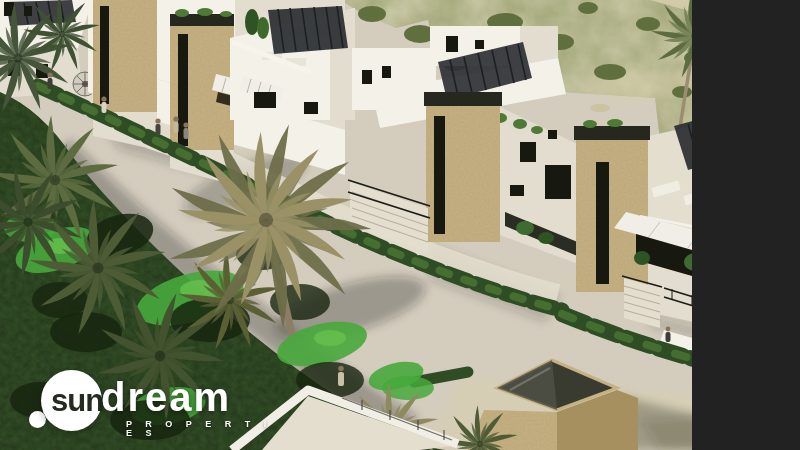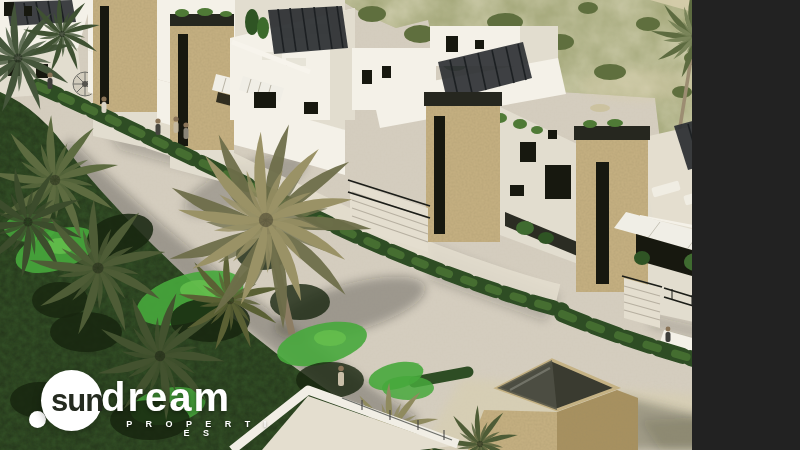--- a/index.html
+++ b/index.html
@@ -23,21 +23,21 @@
   .logo{position:absolute;left:22px;top:364px;width:250px;height:80px;pointer-events:none;}
   .logo-dot{position:absolute;left:7px;top:47px;width:17px;height:17px;border-radius:50%;
     background:var(--c-logo_white,#fff);box-shadow:0 1px 4px rgba(0,0,0,.3);}
   .logo-circle{position:absolute;left:19px;top:6px;width:61px;height:61px;border-radius:50%;
     background:var(--c-logo_white,#fff);box-shadow:0 2px 8px rgba(0,0,0,.28);}
   .logo-sun{position:absolute;left:29px;top:21px;font-weight:bold;font-size:31px;line-height:1;
     letter-spacing:-1px;color:var(--c-logo_text_dark,#252b20);}
   .logo-dream{position:absolute;left:79px;top:13px;font-weight:bold;font-size:40px;line-height:1;
     letter-spacing:2px;color:var(--c-logo_white,#fff);text-shadow:0 1px 5px rgba(0,0,0,.45);}
   .logo-props{position:absolute;left:104px;top:56px;font-weight:bold;font-size:9px;line-height:1;
-    letter-spacing:5.5px;color:var(--c-logo_white,#fff);text-shadow:0 1px 3px rgba(0,0,0,.5);text-align:center;}
+    letter-spacing:5.5px;color:var(--c-logo_white,#fff);text-shadow:0 1px 3px rgba(0,0,0,.5);}
 </style>
 </head>
 <body>
 
 <div class="stage">
 <svg width="800" height="450" viewBox="0 0 800 450">
   <defs>
     <filter id="fSoft" x="-40%" y="-40%" width="180%" height="180%">
           <feGaussianBlur stdDeviation="5"></feGaussianBlur>
         </filter>

